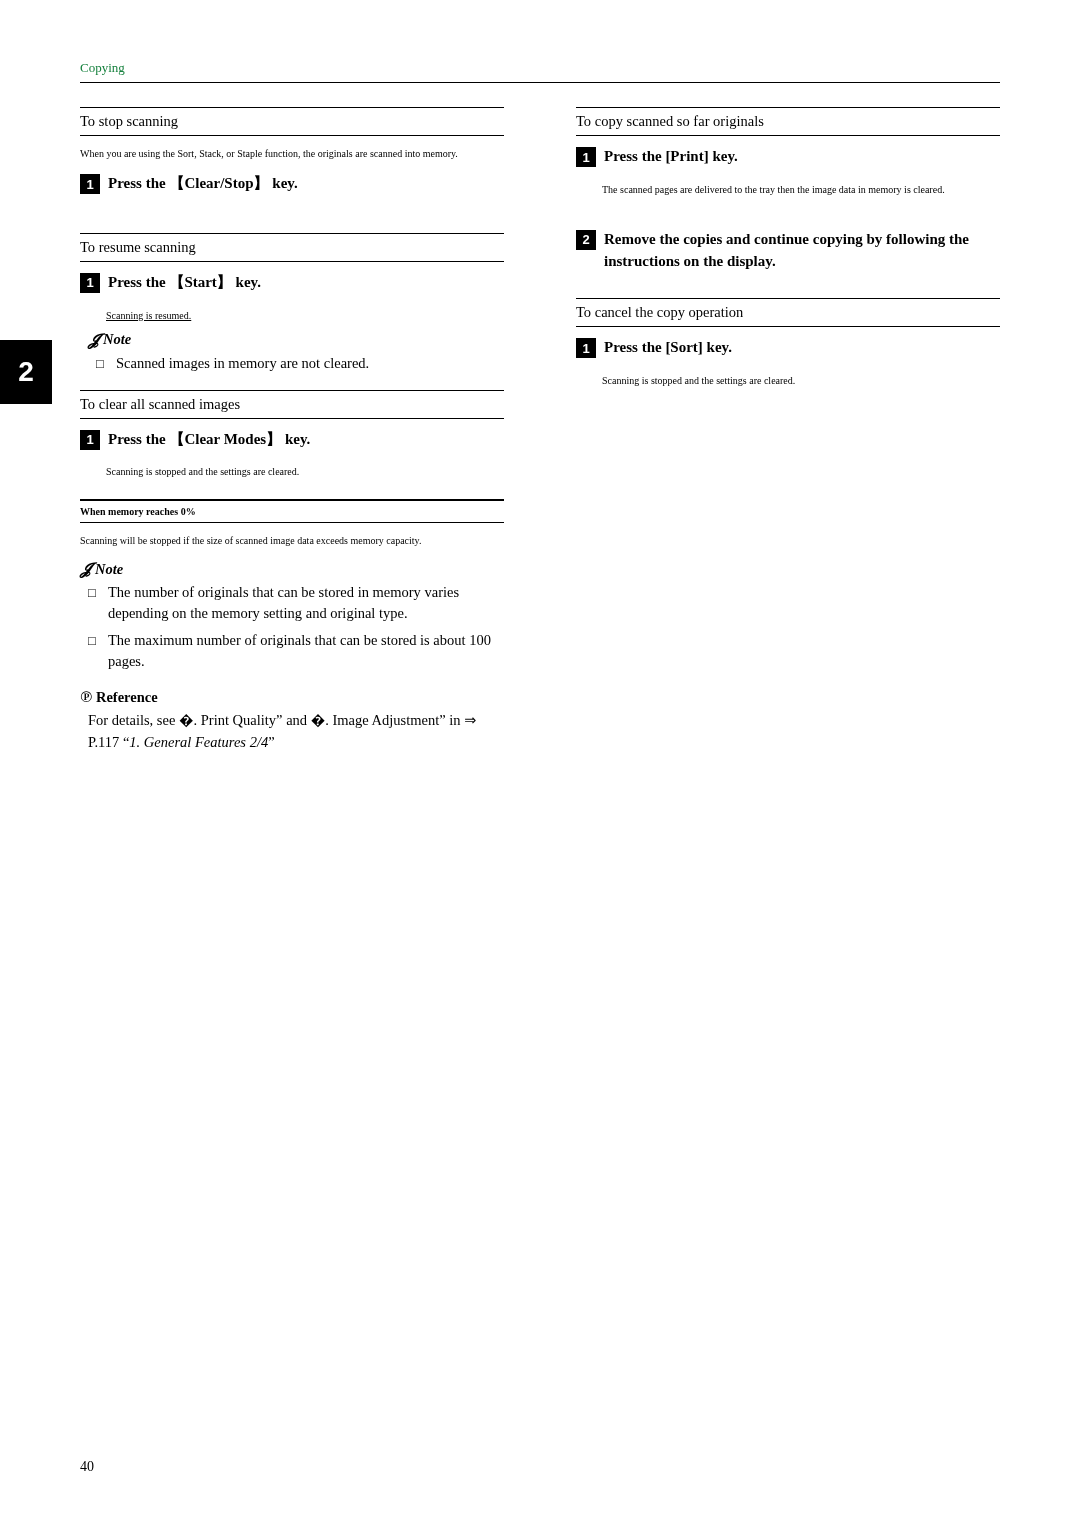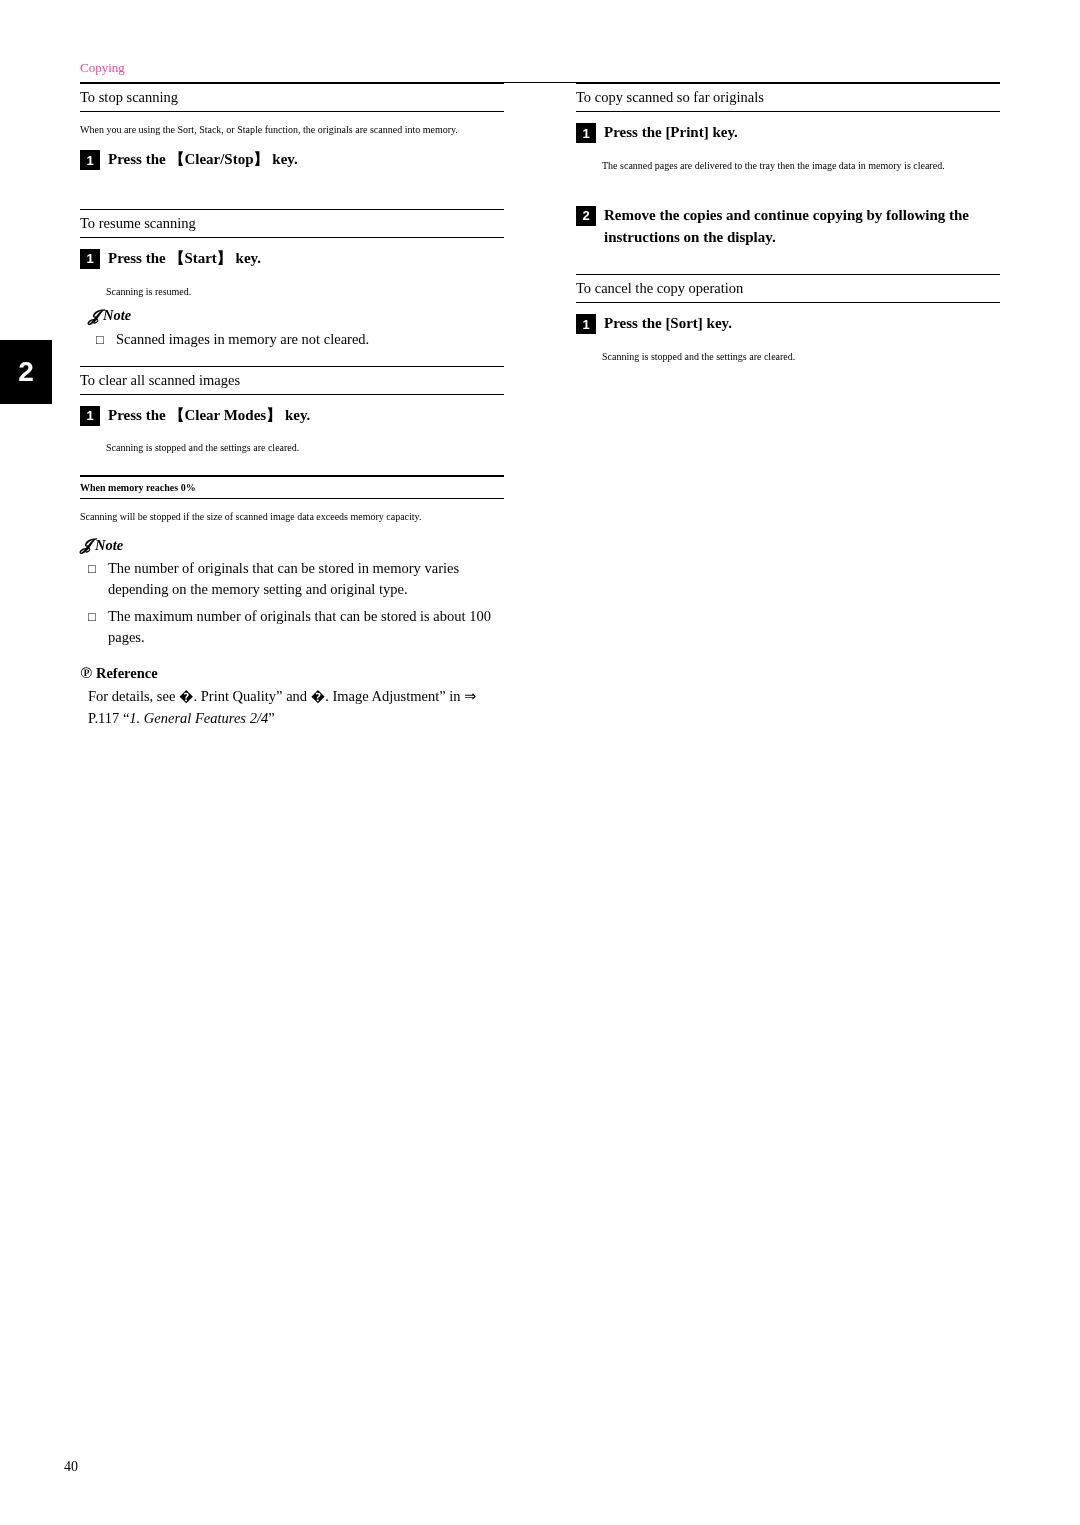--- a/index.html
+++ b/index.html
@@ -34,31 +34,32 @@
       color: #fff;
       font-size: 28px;
       font-weight: bold;
       font-family: Arial, sans-serif;
     }
 
     
     .page-number {
       position: absolute;
       bottom: 50px;
-      left: 64px;
+      left: 80px;
       font-size: 14px;
       font-family: Liberation Serif, serif;
     }
 
     
     .breadcrumb {
       font-size: 13px;
-      color: #ec4899;
+      color: #15803d;
       border-bottom: 1px solid #000;
       padding-bottom: 6px;
+      margin-bottom: 24px;
     }
 
     
     .two-col {
       display: flex;
       gap: 72px;
     }
 
     .col-left {
       flex: 1;
@@ -223,21 +224,21 @@
         <span>To resume scanning</span>
       </div>
 
       <div class="step mb-4">
         <span class="step-num-circle">1</span>
         <div class="step-content">
           <p class="key-text bold">Press the 【Start】 key.</p>
         </div>
       </div>
 
-      <p class="body-text mb-8" style="padding-left: 26px;">Scanning is resumed.</p>
+      <p class="body-text mb-8" style="padding-left: 26px; text-decoration: underline;">Scanning is resumed.</p>
 
       <div style="padding-left: 8px; margin-bottom: 16px;">
         <div class="note-label">
           <span class="note-icon">𝓙</span>
           <span>Note</span>
         </div>
         <div class="note-item">
           <span class="note-bullet">□</span>
           <span>Scanned images in memory are not cleared.</span>
         </div>

